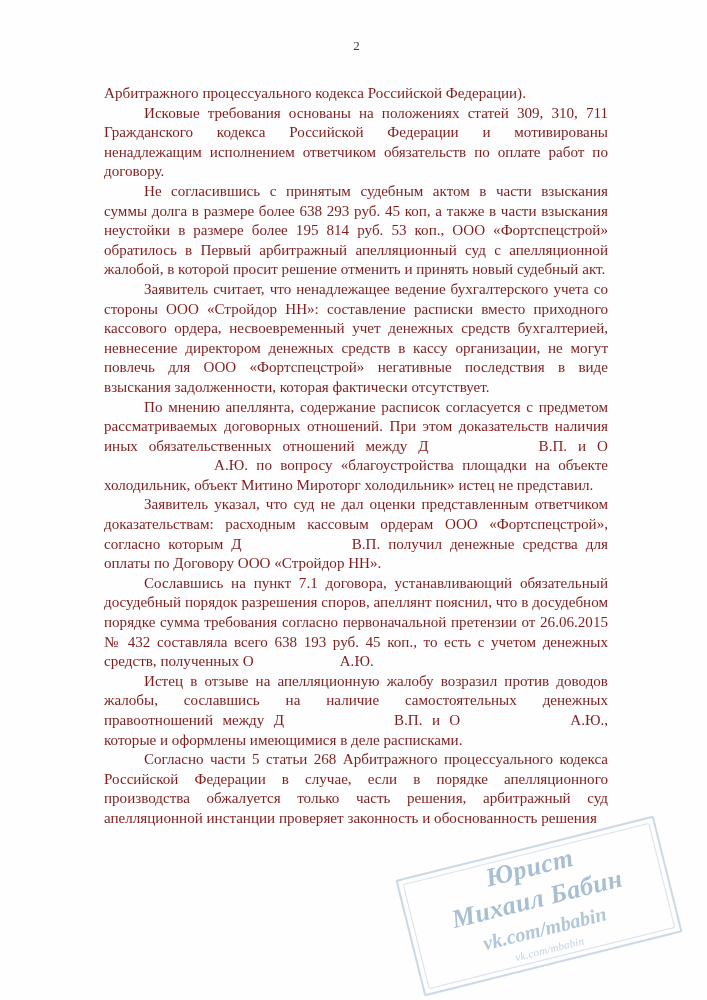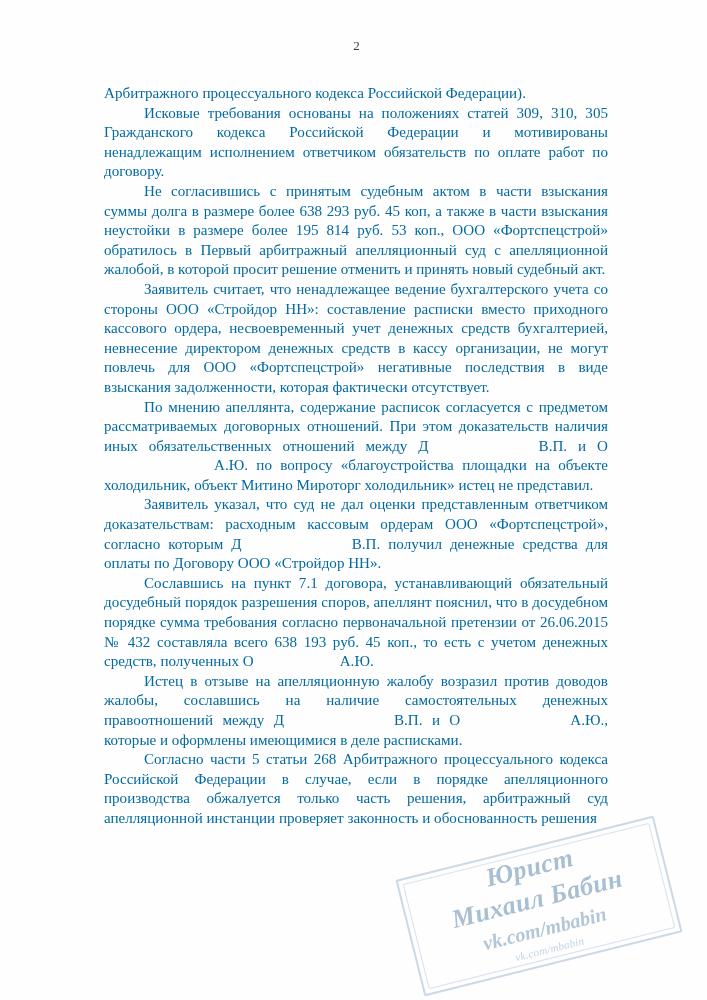--- a/index.html
+++ b/index.html
@@ -40,21 +40,21 @@
 
   #body-text {
     position: absolute;
     top: 84px;
     left: 104px;
     width: 504px;
     font-size: 15.1px;
     line-height: 19.6px;
     text-align: justify;
     text-justify: inter-word;
-    color: #0369a1;
+    color: #7f1d1d;
   }
 
   #body-text p {
     margin: 0;
     padding: 0;
     text-align: justify;
     text-indent: 0;
     hyphens: none;
   }
 
@@ -134,21 +134,21 @@
 <body>
 
 <div id="page">
 
   <div id="page-number">2</div>
 
   <div id="body-text">
 
     <p class="">Арбитражного процессуального кодекса Российской Федерации).</p>
 
-    <p class="indent">Исковые требования основаны на положениях статей 309, 310, 305 Гражданского кодекса Российской Федерации и мотивированы ненадлежащим исполнением ответчиком обязательств по оплате работ по договору.</p>
+    <p class="indent">Исковые требования основаны на положениях статей 309, 310, 711 Гражданского кодекса Российской Федерации и мотивированы ненадлежащим исполнением ответчиком обязательств по оплате работ по договору.</p>
 
 
     <p class="indent">Не согласившись с принятым судебным актом в части взыскания суммы долга в размере более 638 293 руб. 45 коп, а также в части взыскания неустойки в размере более 195 814 руб. 53 коп., ООО «Фортспецстрой» обратилось в Первый арбитражный апелляционный суд с апелляционной жалобой, в которой просит решение отменить и принять новый судебный акт.</p>
 
     <p class="indent">Заявитель считает, что ненадлежащее ведение бухгалтерского учета со стороны ООО «Стройдор НН»: составление расписки вместо приходного кассового ордера, несвоевременный учет денежных средств бухгалтерией, невнесение директором денежных средств в кассу организации, не могут повлечь для ООО «Фортспецстрой» негативные последствия в виде взыскания задолженности, которая фактически отсутствует.</p>
 
     <p class="indent"><span>По мнению апеллянта,    содержание расписок согласуется   с предметом    рассматриваемых      договорных    отношений.   При   этом доказательств   наличия   иных   обязательственных   отношений   между Д</span><span class="gap-lg"></span><span>В.П. и О</span><span class="gap-lg"></span><span>А.Ю. по вопросу «благоустройства площадки на объекте холодильник, объект Митино Мироторг холодильник» истец не представил.</span></p>
 
     <p class="indent"><span>Заявитель указал, что суд не дал оценки представленным ответчиком доказательствам: расходным кассовым ордерам ООО «Фортспецстрой», согласно которым Д</span><span class="gap-lg"></span><span>В.П. получил денежные средства для оплаты по Договору ООО «Стройдор НН».</span></p>
 

